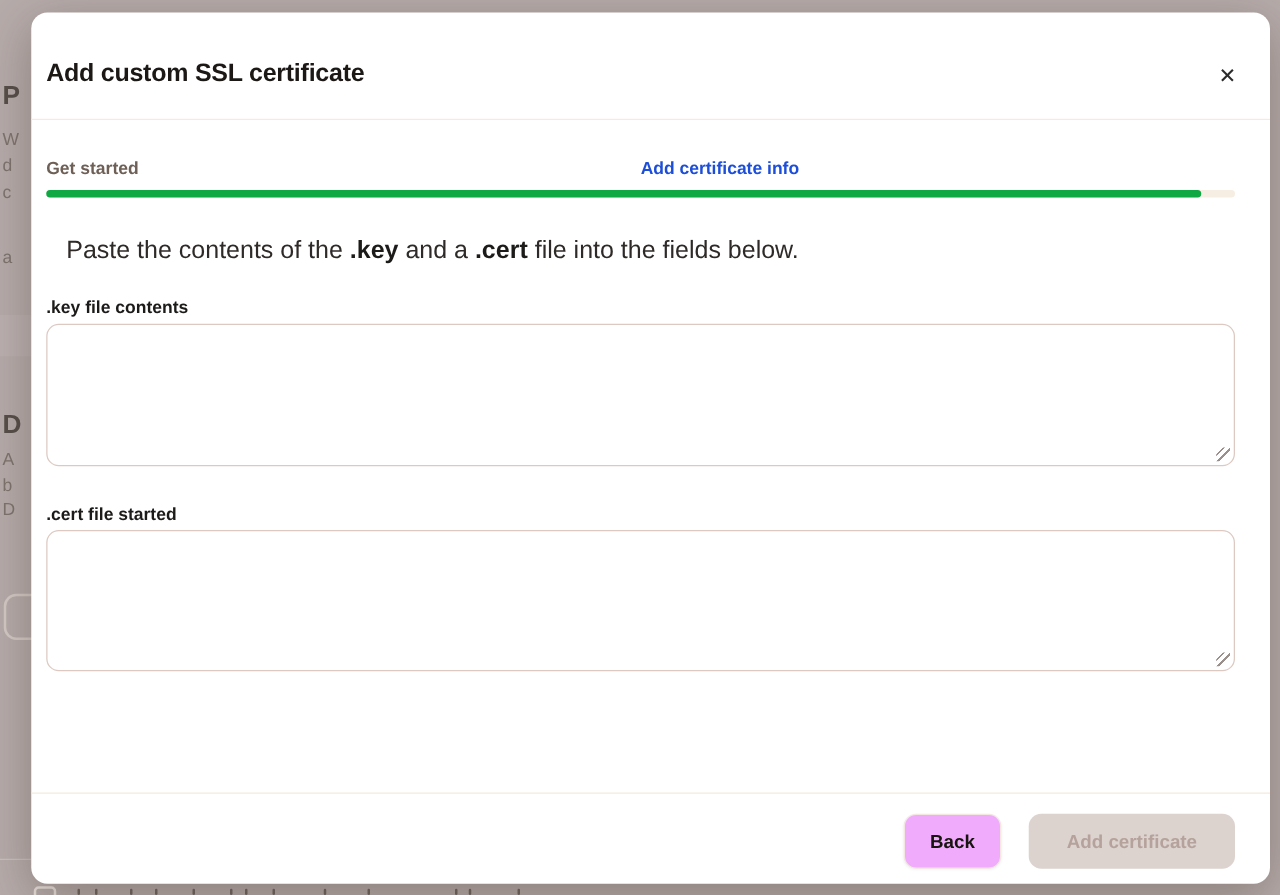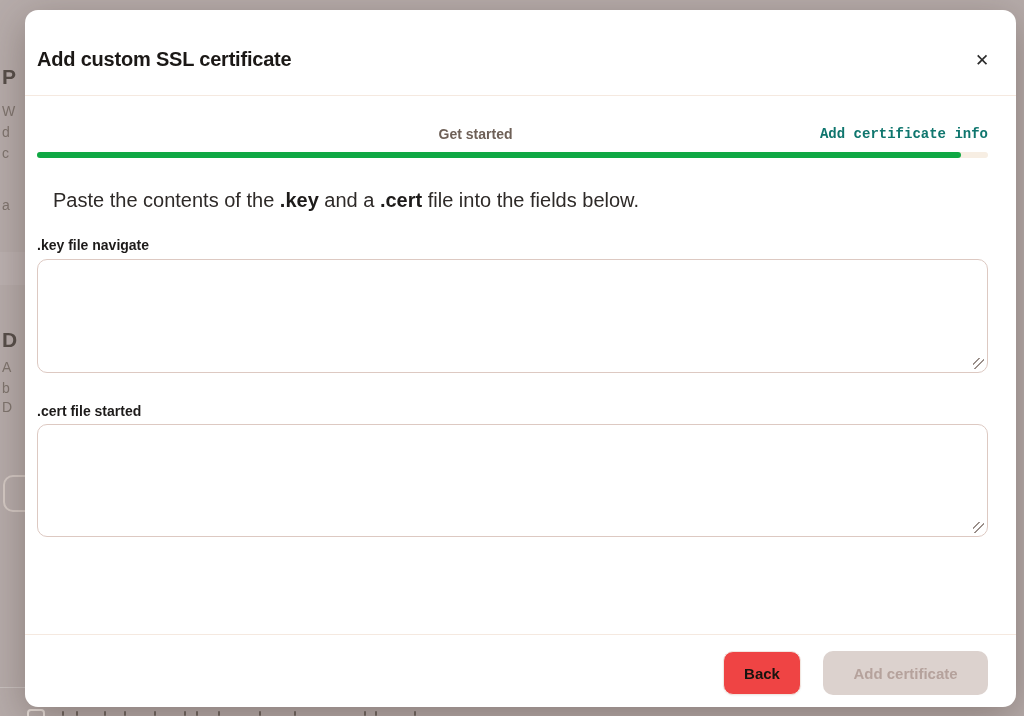--- a/index.html
+++ b/index.html
@@ -21,23 +21,23 @@
            background:#ffffff; border-radius:13px; box-shadow:0 10px 40px rgba(60,40,35,.35); z-index:10; }
   .modal-title { position:absolute; left:12px; top:38px; font-size:20px; font-weight:700; color:#1b1816; letter-spacing:-0.2px; }
   .close-btn { position:absolute; left:940px; top:34px; width:34px; height:34px; border:none; background:transparent;
                font-size:17px; color:#2b2b2b; cursor:pointer; line-height:34px; text-align:center; }
   .divider { position:absolute; left:0; width:991px; height:1px; background:#f5e9e0; }
   .divider-header { top:85px; }
   .divider-footer { top:624px; }
 
   
   .steps { position:absolute; left:12px; top:116px; width:951px; display:flex; }
-  .step { flex:1; text-align:right; font-size:14px; font-weight:700; }
+  .step { flex:1; text-align:left; font-size:14px; font-weight:700; }
   .step-done { color:#6e6057; }
-  .step-active { color:#0f766e;font-family:Liberation Mono, monospace; }
+  .step-active { color:#1d4ed8; }
   .progress-track { position:absolute; left:12px; top:142px; width:951px; height:6px; background:#f7eee3; border-radius:3px; }
   .progress-fill { height:6px; background:#0fa844; border-radius:3px; width:0; }
 
   
   .intro { position:absolute; left:28px; top:179px; width:951px; font-size:20px; color:#2e2a28; }
   .intro b { color:#1d1b1a; }
   .field-label { position:absolute; left:12px; font-size:14px; font-weight:700; color:#1d1b1a; }
   .label-key { top:227px; }
   .label-cert { top:393px; }
   .ta-wrap { position:absolute; left:12px; width:951px; }
@@ -47,21 +47,21 @@
              resize:none; font-family:"Liberation Sans","DejaVu Sans",sans-serif; font-size:14px; padding:10px 12px; color:#2e2a28; outline:none; }
   .resize-handle { position:absolute; right:4px; bottom:4px; width:11px; height:11px;
                    background:
                      linear-gradient(135deg, transparent 0 4px, #9a8f8a 4px 5.2px, transparent 5.2px 8px, #9a8f8a 8px 9.2px, transparent 9.2px);
                    cursor:nwse-resize; }
   .helper { position:absolute; left:12px; top:558px; width:951px; font-size:14px; line-height:22px; color:#2e2a28; }
 
   
   .btn { position:absolute; top:641px; height:44px; border-radius:10px; font-family:inherit;
          font-size:15px; font-weight:700; cursor:pointer; }
-  .btn-back { left:698px; width:78px; background:#ef4444; border:1px solid #f2e7e1; color:#17140f;
+  .btn-back { left:698px; width:78px; background:#f0abfc; border:1px solid #f2e7e1; color:#17140f;
               box-shadow:0 1px 2px rgba(0,0,0,0.05); }
   .btn-submit { left:798px; width:165px; background:#dcd2ce; border:none; color:#b5a29c; cursor:default; }
 </style>
 </head>
 <body>
 
 <div class="backdrop">
   <div class="g-letter g-head" style="top:66px">P</div>
   <div class="g-letter" style="top:104px">W</div>
   <div class="g-letter" style="top:125px">d</div>
@@ -99,21 +99,21 @@
   <div class="steps">
     <div class="step step-done">Get started</div>
     <div class="step step-active">Add certificate info</div>
   </div>
   <div class="progress-track" style="background: rgb(247, 238, 227);">
     <div class="progress-fill" id="progress-fill" style="width: 97.2%; background: rgb(15, 168, 68);"></div>
   </div>
 
   <div class="intro"><span>Paste the contents of the </span><b>.key</b><span> and a </span><b>.cert</b><span> file into the fields below.</span></div>
 
-  <div class="field-label label-key">.key file navigate</div>
+  <div class="field-label label-key">.key file contents</div>
   <div class="ta-wrap ta-wrap-key">
     <textarea style=""></textarea>
     <div class="resize-handle"></div>
   </div>
 
   <div class="field-label label-cert">.cert file started</div>
   <div class="ta-wrap ta-wrap-cert">
     <textarea style=""></textarea>
     <div class="resize-handle"></div>
   </div>

